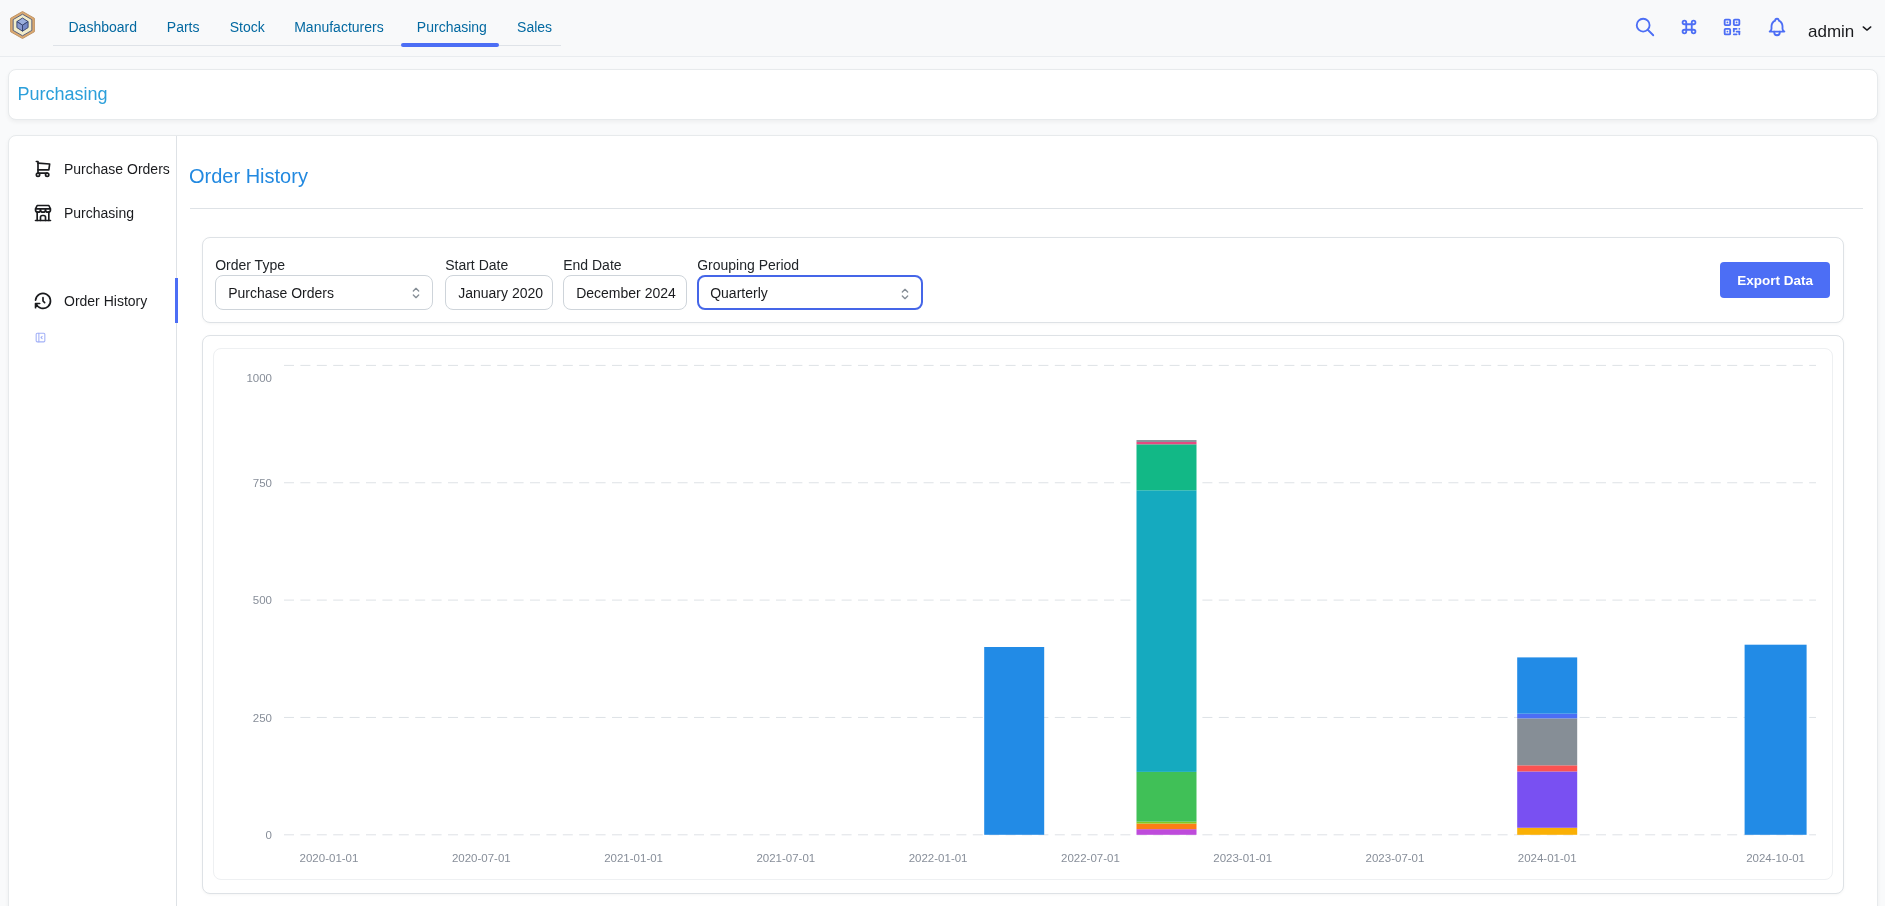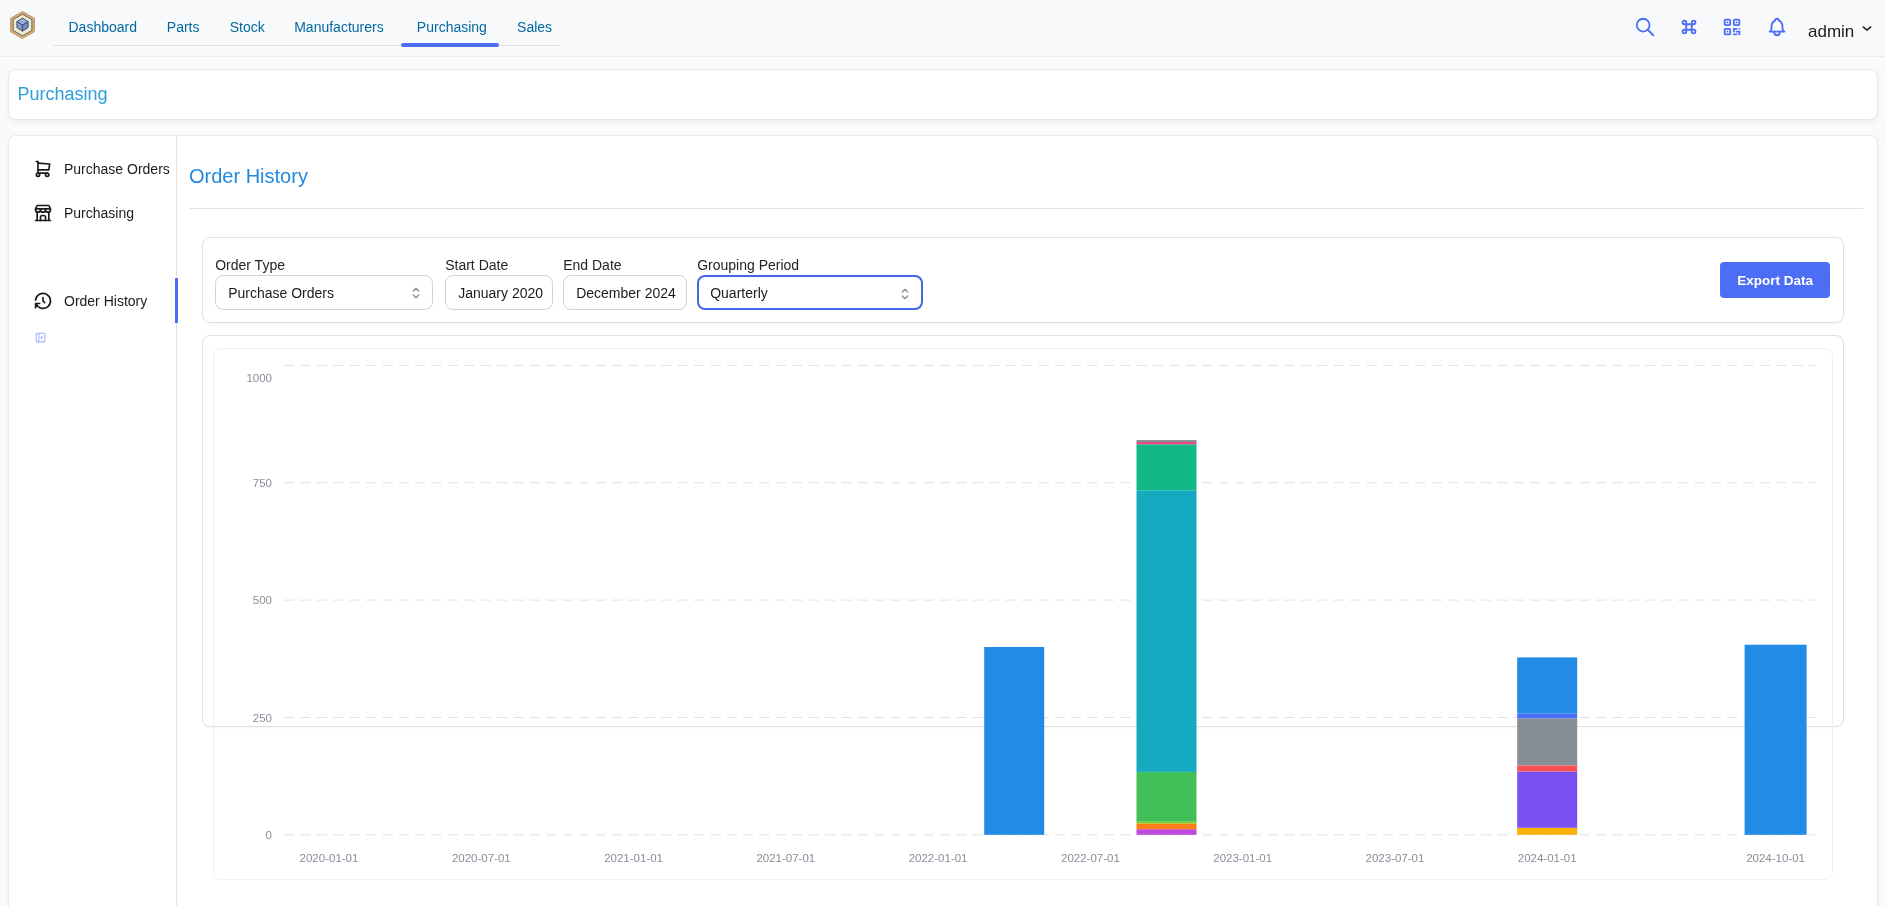--- a/index.html
+++ b/index.html
@@ -29,21 +29,21 @@
   
   #oh-title { position:absolute; left:180px; top:28.5px; font-size:20px; color:#2289e0; }
   #oh-divider { position:absolute; left:181px; top:71.5px; width:1673px; height:1px; background:#dee2e6; }
 
   #filtercard { position:absolute; left:193.2px; top:101px; width:1642px; height:86px; background:#fff; border:1px solid #dee2e6; border-radius:8px; box-shadow:0 1px 3px rgba(0,0,0,.04); }
   .flabel { position:absolute; top:18.5px; font-size:14px; font-weight:500; color:#212529; }
   .finput { position:absolute; top:37px; height:35px; background:#fff; border:1px solid #ced4da; border-radius:8px; font-size:14px; color:#1a1b1e; display:flex; align-items:center; padding-left:12px; }
   .fsel svg.selector { position:absolute; right:8px; top:9px; color:#868e96; }
   #exportbtn { position:absolute; left:1517px; top:24px; width:110px; height:36px; background:#4c6ef5; border-radius:4px; color:#fff; font-size:13.5px; font-weight:600; display:flex; align-items:center; justify-content:center; }
 
-  #chartcard { position:absolute; left:193.2px; top:198.6px; width:1642px; height:392px; background:#fff; border:1px solid #dee2e6; border-radius:8px; box-shadow:0 1px 3px rgba(0,0,0,.04); }
+  #chartcard { position:absolute; left:193.2px; top:198.6px; width:1642px; height:559px; background:#fff; border:1px solid #dee2e6; border-radius:8px; box-shadow:0 1px 3px rgba(0,0,0,.04); }
   #innerpaper { position:absolute; left:9.8px; top:12.2px; width:1620px; height:532px; border:1px solid #eef0f2; border-radius:8px; }
 </style>
 </head>
 <body>
 
 <div id="navbar">
 
   <svg class="abs" style="left:10px;top:11px" width="25" height="28" viewBox="0 0 25 28">
     <polygon points="12.5,0.5 24.4,7.25 24.4,20.75 12.5,27.5 0.6,20.75 0.6,7.25" fill="#dcaa70" stroke="#c09567" stroke-width="1"></polygon>
     <polygon points="12.5,3.2 21.85,8.6 21.85,19.4 12.5,24.8 3.15,19.4 3.15,8.6" fill="#f1ecca" stroke="#4a577c" stroke-width="0.9"></polygon>

